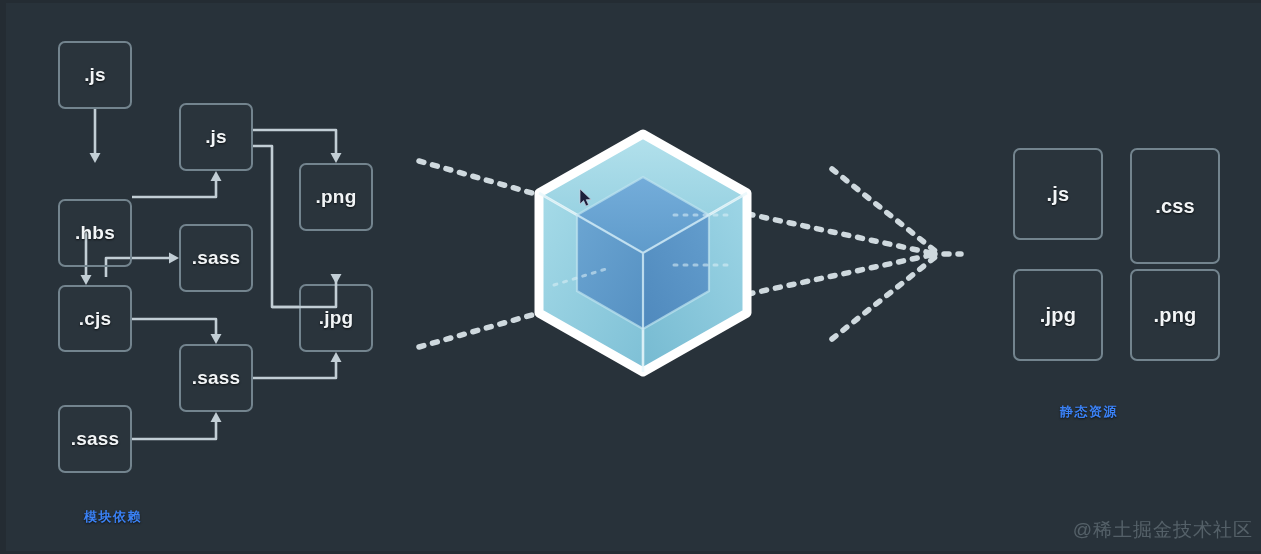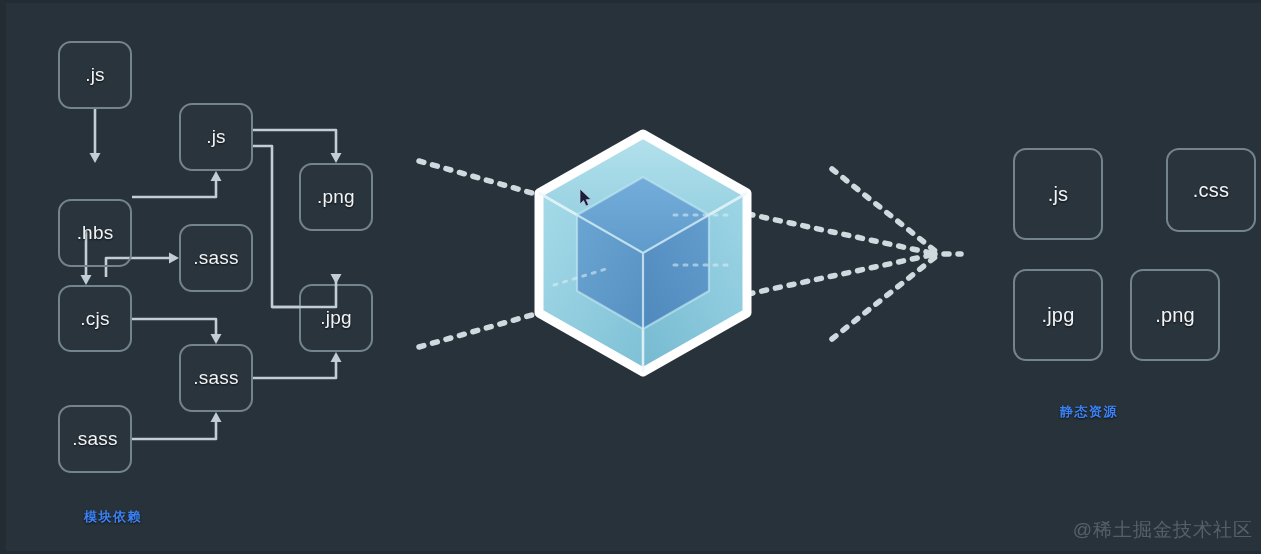--- a/index.html
+++ b/index.html
@@ -28,27 +28,27 @@
     width: 1255px;
     height: 548px;
     background: #28323a;
     overflow: hidden;
   }
   
   .fbox {
     position: absolute;
     box-sizing: border-box;
     border: 2px solid #73848e;
-    border-radius: 13px;
+    border-radius: 7px;
     background: rgba(255,255,255,0.012);
     display: flex;
     align-items: center;
     justify-content: center;
     color: #f2f5f7;
-    font-weight: normal;
+    font-weight: bold;
     letter-spacing: 0.2px;
     text-shadow: 0 1px 2px rgba(0,0,0,0.75);
     user-select: none;
   }
   .fbox.small { font-size: 19px; }
   .fbox.big   { font-size: 20px; }
 
   
   .caption {
     position: absolute;
@@ -234,21 +234,21 @@
         <path d="M668,212 L728,212"></path>
         <path d="M668,262 L728,262"></path>
       </g>
     </svg>
 
     <svg id="cursor" viewBox="0 0 14 18">
       <polygon points="1,0 1,15 4.6,11.6 7,17 9.6,15.8 7.2,10.7 12,10.5" fill="#1b1f3b" stroke="#c9ccdd" stroke-width="0.7"></polygon>
     </svg>
 
     <div class="fbox big" style="left:1007px; top:145px; width:90px; height:92px;">.js</div>
-    <div class="fbox big" style="left:1124px; top:145px; width:90px; height:84px;margin-left:36px;">.css</div>
+    <div class="fbox big" style="left:1124px; top:145px; width:90px; height:116px;">.css</div>
     <div class="fbox big" style="left:1007px; top:266px; width:90px; height:92px;">.jpg</div>
     <div class="fbox big" style="left:1124px; top:266px; width:90px; height:92px;">.png</div>
 
     <div class="caption" style="left:1054px; top:400px;">静态资源</div>
 
     <div id="watermark">@稀土掘金技术社区</div>
 
   </div>
 </div>
 

